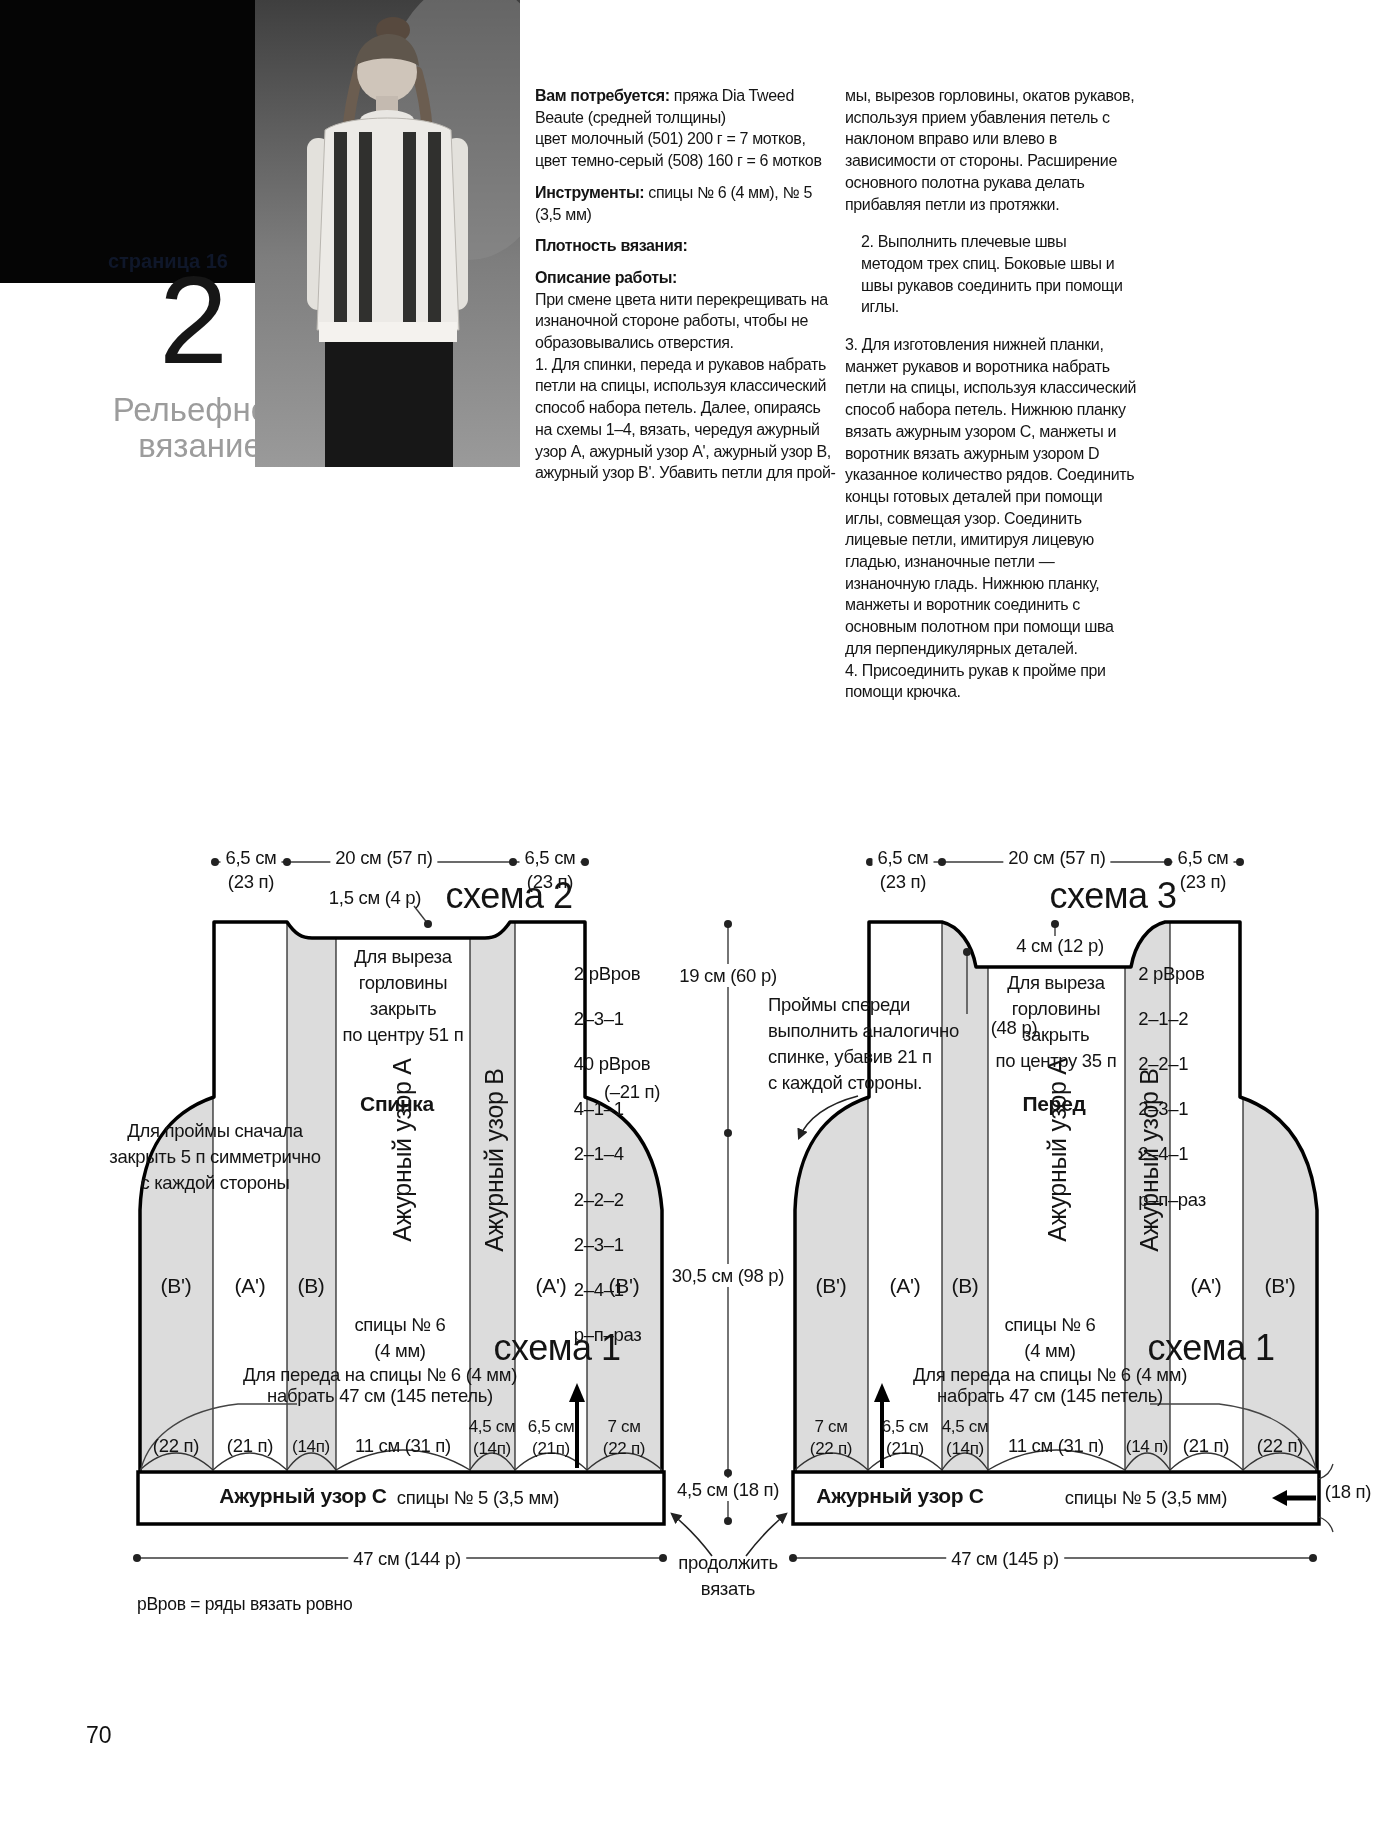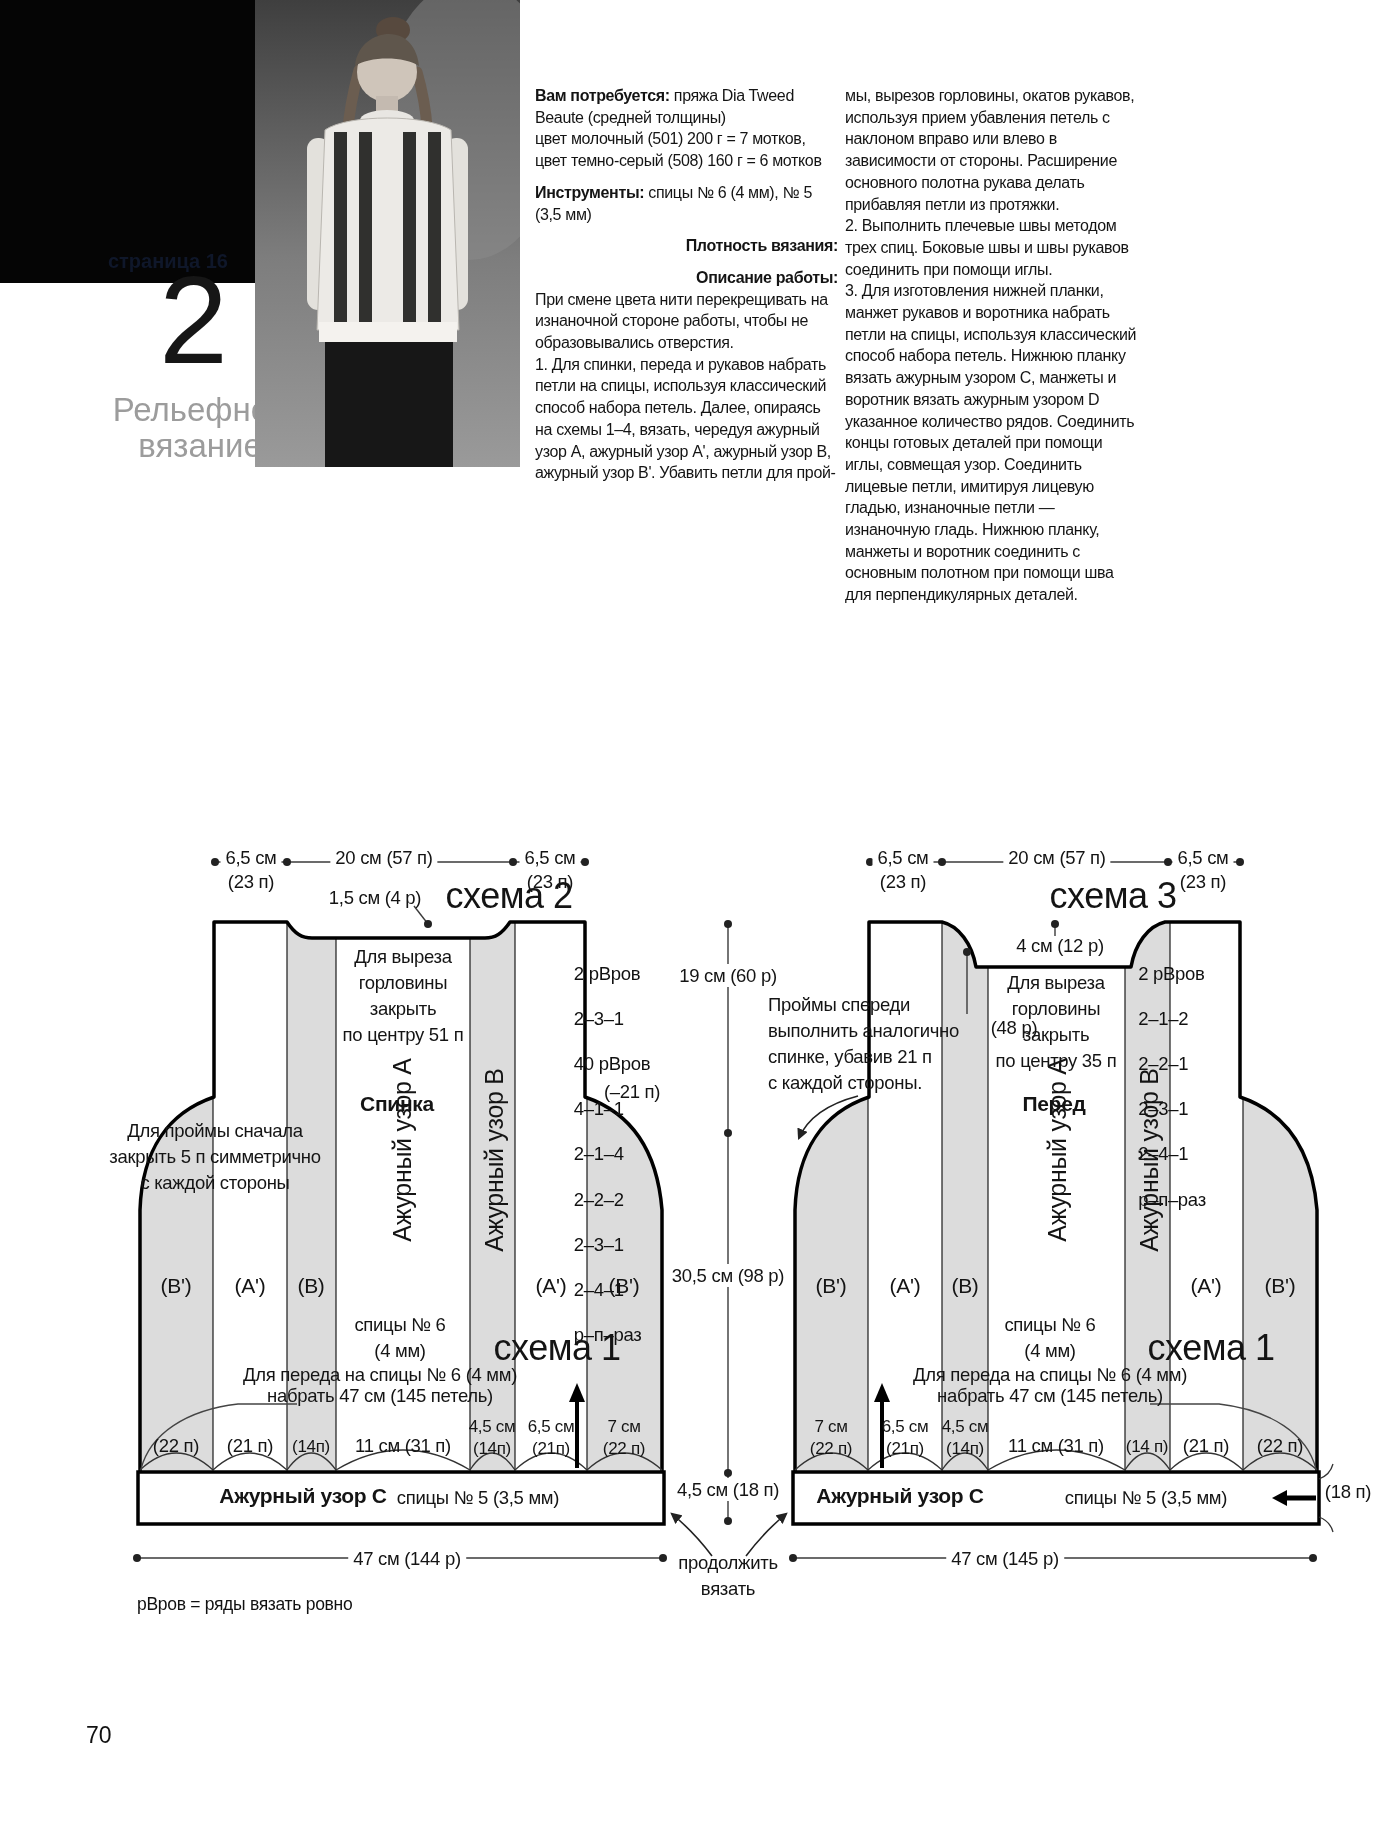--- a/index.html
+++ b/index.html
@@ -12,21 +12,21 @@
   .chapter-num{position:absolute;left:40px;top:258px;width:188px;text-align:right;
         font-size:124px;line-height:1;font-weight:400;color:#161616;}
   .chapter-title{position:absolute;left:70px;top:392px;width:260px;text-align:center;
         font-size:33px;line-height:36px;color:#9c9c9c;white-space:pre-line;}
   .photo{position:absolute;left:255px;top:0;width:265px;height:467px;}
   
   .col{position:absolute;top:85px;font-size:16px;line-height:21.7px;letter-spacing:-0.35px;color:#141414;}
   .col1{left:535px;width:303px;}
   .col2{left:845px;width:297px;}
   .col p{margin:0 0 10px 0;}
-  .col .b{font-weight:bold;text-align:right;}
+  .col .b{font-weight:bold;}
   .blk{display:block;}
   
   .lbl{position:absolute;transform:translateX(-50%);text-align:center;
        font-size:18.5px;line-height:23px;letter-spacing:-0.3px;color:#141414;white-space:pre-line;}
   .lbl.small{font-size:17px;line-height:21.5px;}
   .lbl.wbg{background:#fff;padding:0 5px;}
   .lbl.big{font-size:36px;line-height:32px;letter-spacing:-0.5px;}
   .lbl.bold{font-weight:bold;}
   .lbl.left{transform:none;text-align:left;}
   .lbl.note{line-height:26px;}
@@ -93,22 +93,23 @@
     </p>
     <p>
       <span class="b blk">Описание работы:</span>
       <span class="blk">При смене цвета нити перекрещивать на изнаночной стороне работы, чтобы не образовывались отверстия.</span>
       <span class="blk">1. Для спинки, переда и рукавов набрать петли на спицы, используя классический способ набора петель. Далее, опираясь на схемы 1–4, вязать, чередуя ажурный узор A, ажурный узор A', ажурный узор B, ажурный узор B'. Убавить петли для прой-</span>
     </p>
   </div>
 
   <div class="col col2">
     <p style="margin:0">мы, вырезов горловины, окатов рукавов, используя прием убавления петель с наклоном вправо или влево в зависимости от стороны. Расширение основного полотна рукава делать прибавляя петли из протяжки.</p>
-    <p style="margin:0">2. Выполнить плечевые швы методом трех спиц. Боковые швы и швы рукавов соединить при помощи иглы.</p>
+    <p style="margin:16px">2. Выполнить плечевые швы методом трех спиц. Боковые швы и швы рукавов соединить при помощи иглы.</p>
     <p style="margin:0">3. Для изготовления нижней планки, манжет рукавов и воротника набрать петли на спицы, используя классический способ набора петель. Нижнюю планку вязать ажурным узором C, манжеты и воротник вязать ажурным узором D указанное количество рядов. Соединить концы готовых деталей при помощи иглы, совмещая узор. Соединить лицевые петли, имитируя лицевую гладью, изнаночные петли — изнаночную гладь. Нижнюю планку, манжеты и воротник соединить с основным полотном при помощи шва для перпендикулярных деталей.</p>
+    <p style="margin:0">4. Присоединить рукав к пройме при помощи крючка.</p>
   </div>
 
   <svg width="1400" height="800" viewBox="0 840 1400 800" style="position:absolute;left:0;top:840px">
     <defs>
       <clipPath id="backClip">
         <path d="M140,1472 L140,1210 C142,1148 170,1112 214,1097 L214,922 L287,922 C295,934 302,938 312,938 L485,938 C495,938 502,934 510,922 L585,922 L585,1097 C629,1112 657,1148 662,1210 L662,1472 Z"></path>
       </clipPath>
       <clipPath id="frontClip">
         <path d="M795,1472 L795,1210 C797,1148 825,1112 869,1097 L869,922 L942,922 C959,926 972,944 976,967 L1131,967 C1135,944 1148,926 1165,922 L1240,922 L1240,1097 C1284,1112 1312,1148 1317,1210 L1317,1472 Z"></path>
       </clipPath>

